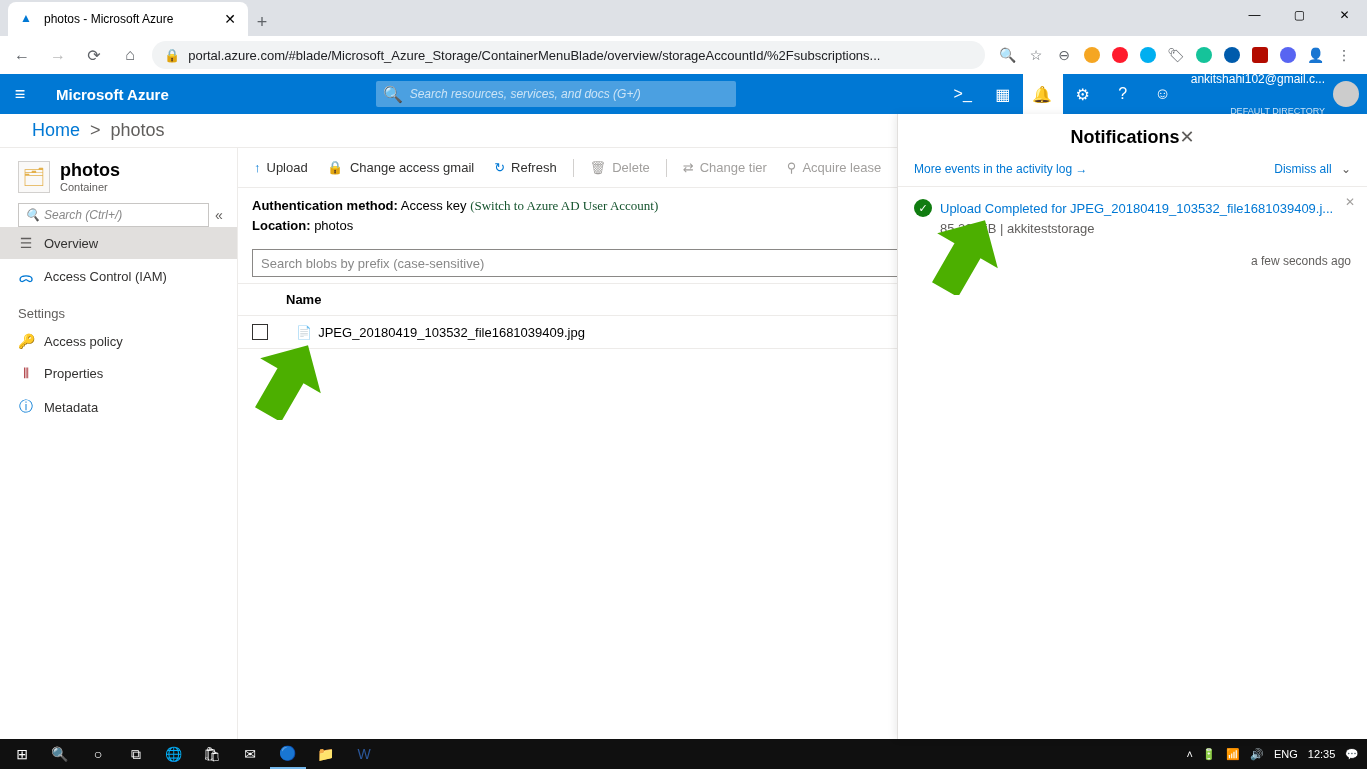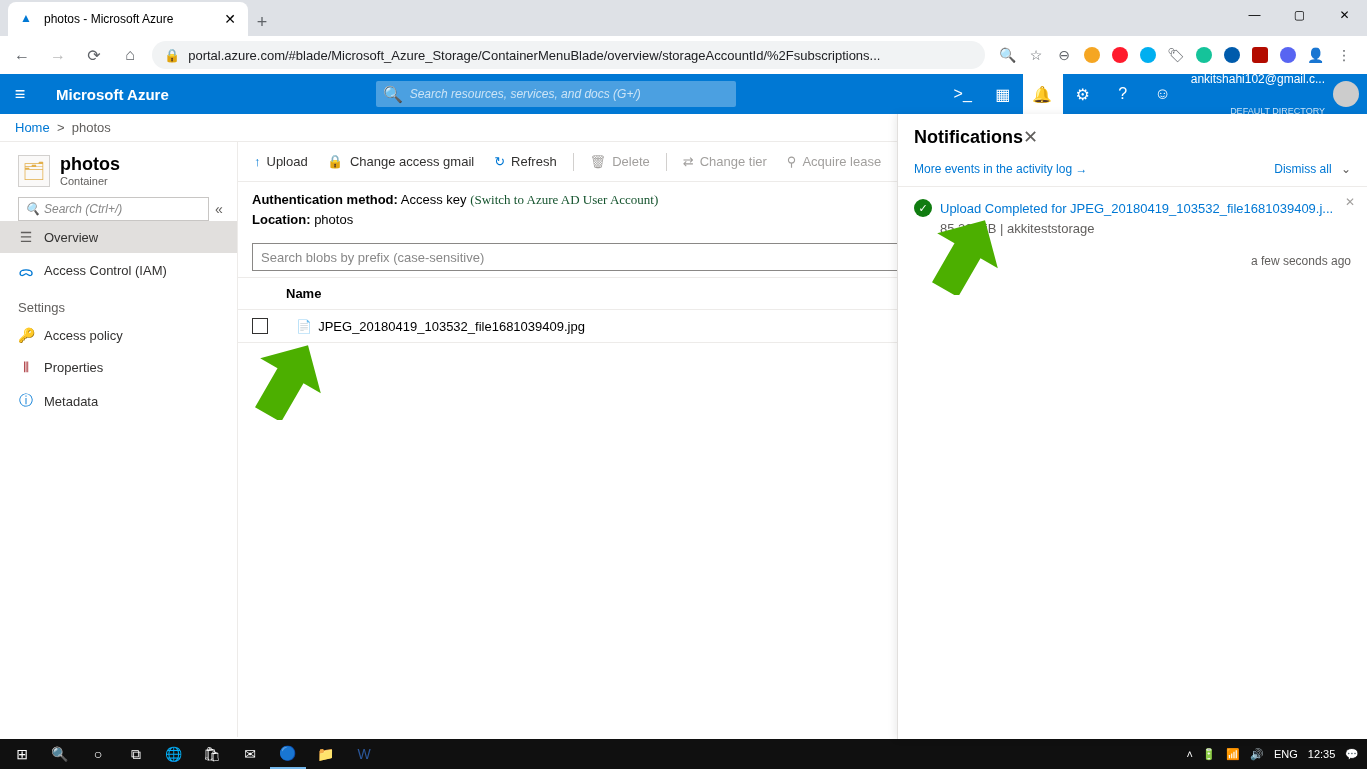--- a/index.html
+++ b/index.html
@@ -31,21 +31,21 @@
 .azure-search input { background: transparent; border: none; color: #7f1d1d; font-style: italic; font-size: 12px; outline: none; flex: 1; }
 .azure-search input::placeholder { color: #cce4f6; }
 .azure-top-icons { display: flex; align-items: center; height: 100%; }
 .atop-icon { width: 40px; height: 40px; display: flex; align-items: center; justify-content: center; color: #fff; cursor: pointer; position: relative; }
 .atop-icon.active { background: #fff; color: #0078d4; }
 .user-block { display: flex; align-items: center; padding: 0 8px; gap: 8px; font-size: 12px; }
 .user-block .sub { font-size: 9px; opacity: .8; text-align: right; margin-top: 20px; }
 .avatar { width: 26px; height: 26px; border-radius: 50%; background: #ccc; }
 
 
-.breadcrumb { padding: 6px 15px; font-size: 13px; color: #605e5c; border-bottom: 1px solid #edebe9; }
+.breadcrumb { padding: 6px 32px; font-size: 18px; color: #605e5c; border-bottom: 1px solid #edebe9; }
 .breadcrumb a { color: #0078d4; text-decoration: none; }
 
 
 .main { display: flex; height: calc(100% - 74px - 40px - 30px - 30px); }
 .sidebar { width: 238px; border-right: 1px solid #edebe9; padding: 8px 0; }
 .side-head { display: flex; align-items: center; gap: 10px; padding: 4px 18px 10px; }
 .side-head-icon { width: 32px; height: 32px; background: #faf9f8; border: 1px solid #d2d0ce; display:flex; align-items:center; justify-content:center; font-size:18px; color:#e3b04b; }
 .side-title { font-size: 18px; font-weight: 600; }
 .side-sub { font-size: 11px; color: #605e5c; }
 .side-search-row { display:flex; align-items:center; padding: 0 8px 0 18px; }
@@ -70,21 +70,21 @@
 .table-head { display:flex; padding: 8px 14px; border-bottom:1px solid #edebe9; border-top:1px solid #edebe9; font-size:13px; font-weight:600; }
 .th-chk { width: 30px; }
 .th-name { flex: 1; padding-left: 4px; }
 .th-mod { width: 220px; }
 .table-row { display:flex; align-items:center; padding: 8px 14px; border-bottom:1px solid #edebe9; font-size:13px; }
 .chk { width: 16px; height:16px; border: 1px solid #323130; }
 .file-icon { color:#0078d4; margin: 0 6px 0 10px; }
 
 
 .notif-panel { position: absolute; top: 114px; right: 0; width: 470px; bottom: 30px; background: #fff; border-left: 1px solid #e1dfdd; box-shadow: -2px 0 8px rgba(0,0,0,.08); z-index: 50; }
-.notif-head { display:flex; justify-content:flex-start; align-items:center; padding: 12px 16px 8px; }
+.notif-head { display:flex; justify-content:center; align-items:center; padding: 12px 16px 8px; }
 .notif-title { font-size: 18px; font-weight:600; }
 .notif-close { font-size: 18px; cursor:pointer; color:#605e5c; }
 .notif-top-actions { display:flex; justify-content:space-between; padding: 6px 16px 10px; font-size:12px; border-bottom:1px solid #edebe9; }
 .notif-top-actions a { color:#0078d4; text-decoration:none; }
 .notif-item { padding: 12px 16px; font-size:13px; position:relative; }
 .notif-item .ni-title { color:#0078d4; display:flex; align-items:center; gap:8px; }
 .notif-item .ni-sub { color:#605e5c; padding-left: 26px; margin-top:4px; }
 .notif-item .ni-time { color:#605e5c; text-align:right; font-size:12px; margin-top:18px; }
 .notif-item .ni-close { position:absolute; top:8px; right:12px; font-size:12px; color:#a19f9d; cursor:pointer; }
 .check-icon { width:18px; height:18px; border-radius:50%; background:#107c10; color:#fff; display:inline-flex; align-items:center; justify-content:center; font-size:11px; }

